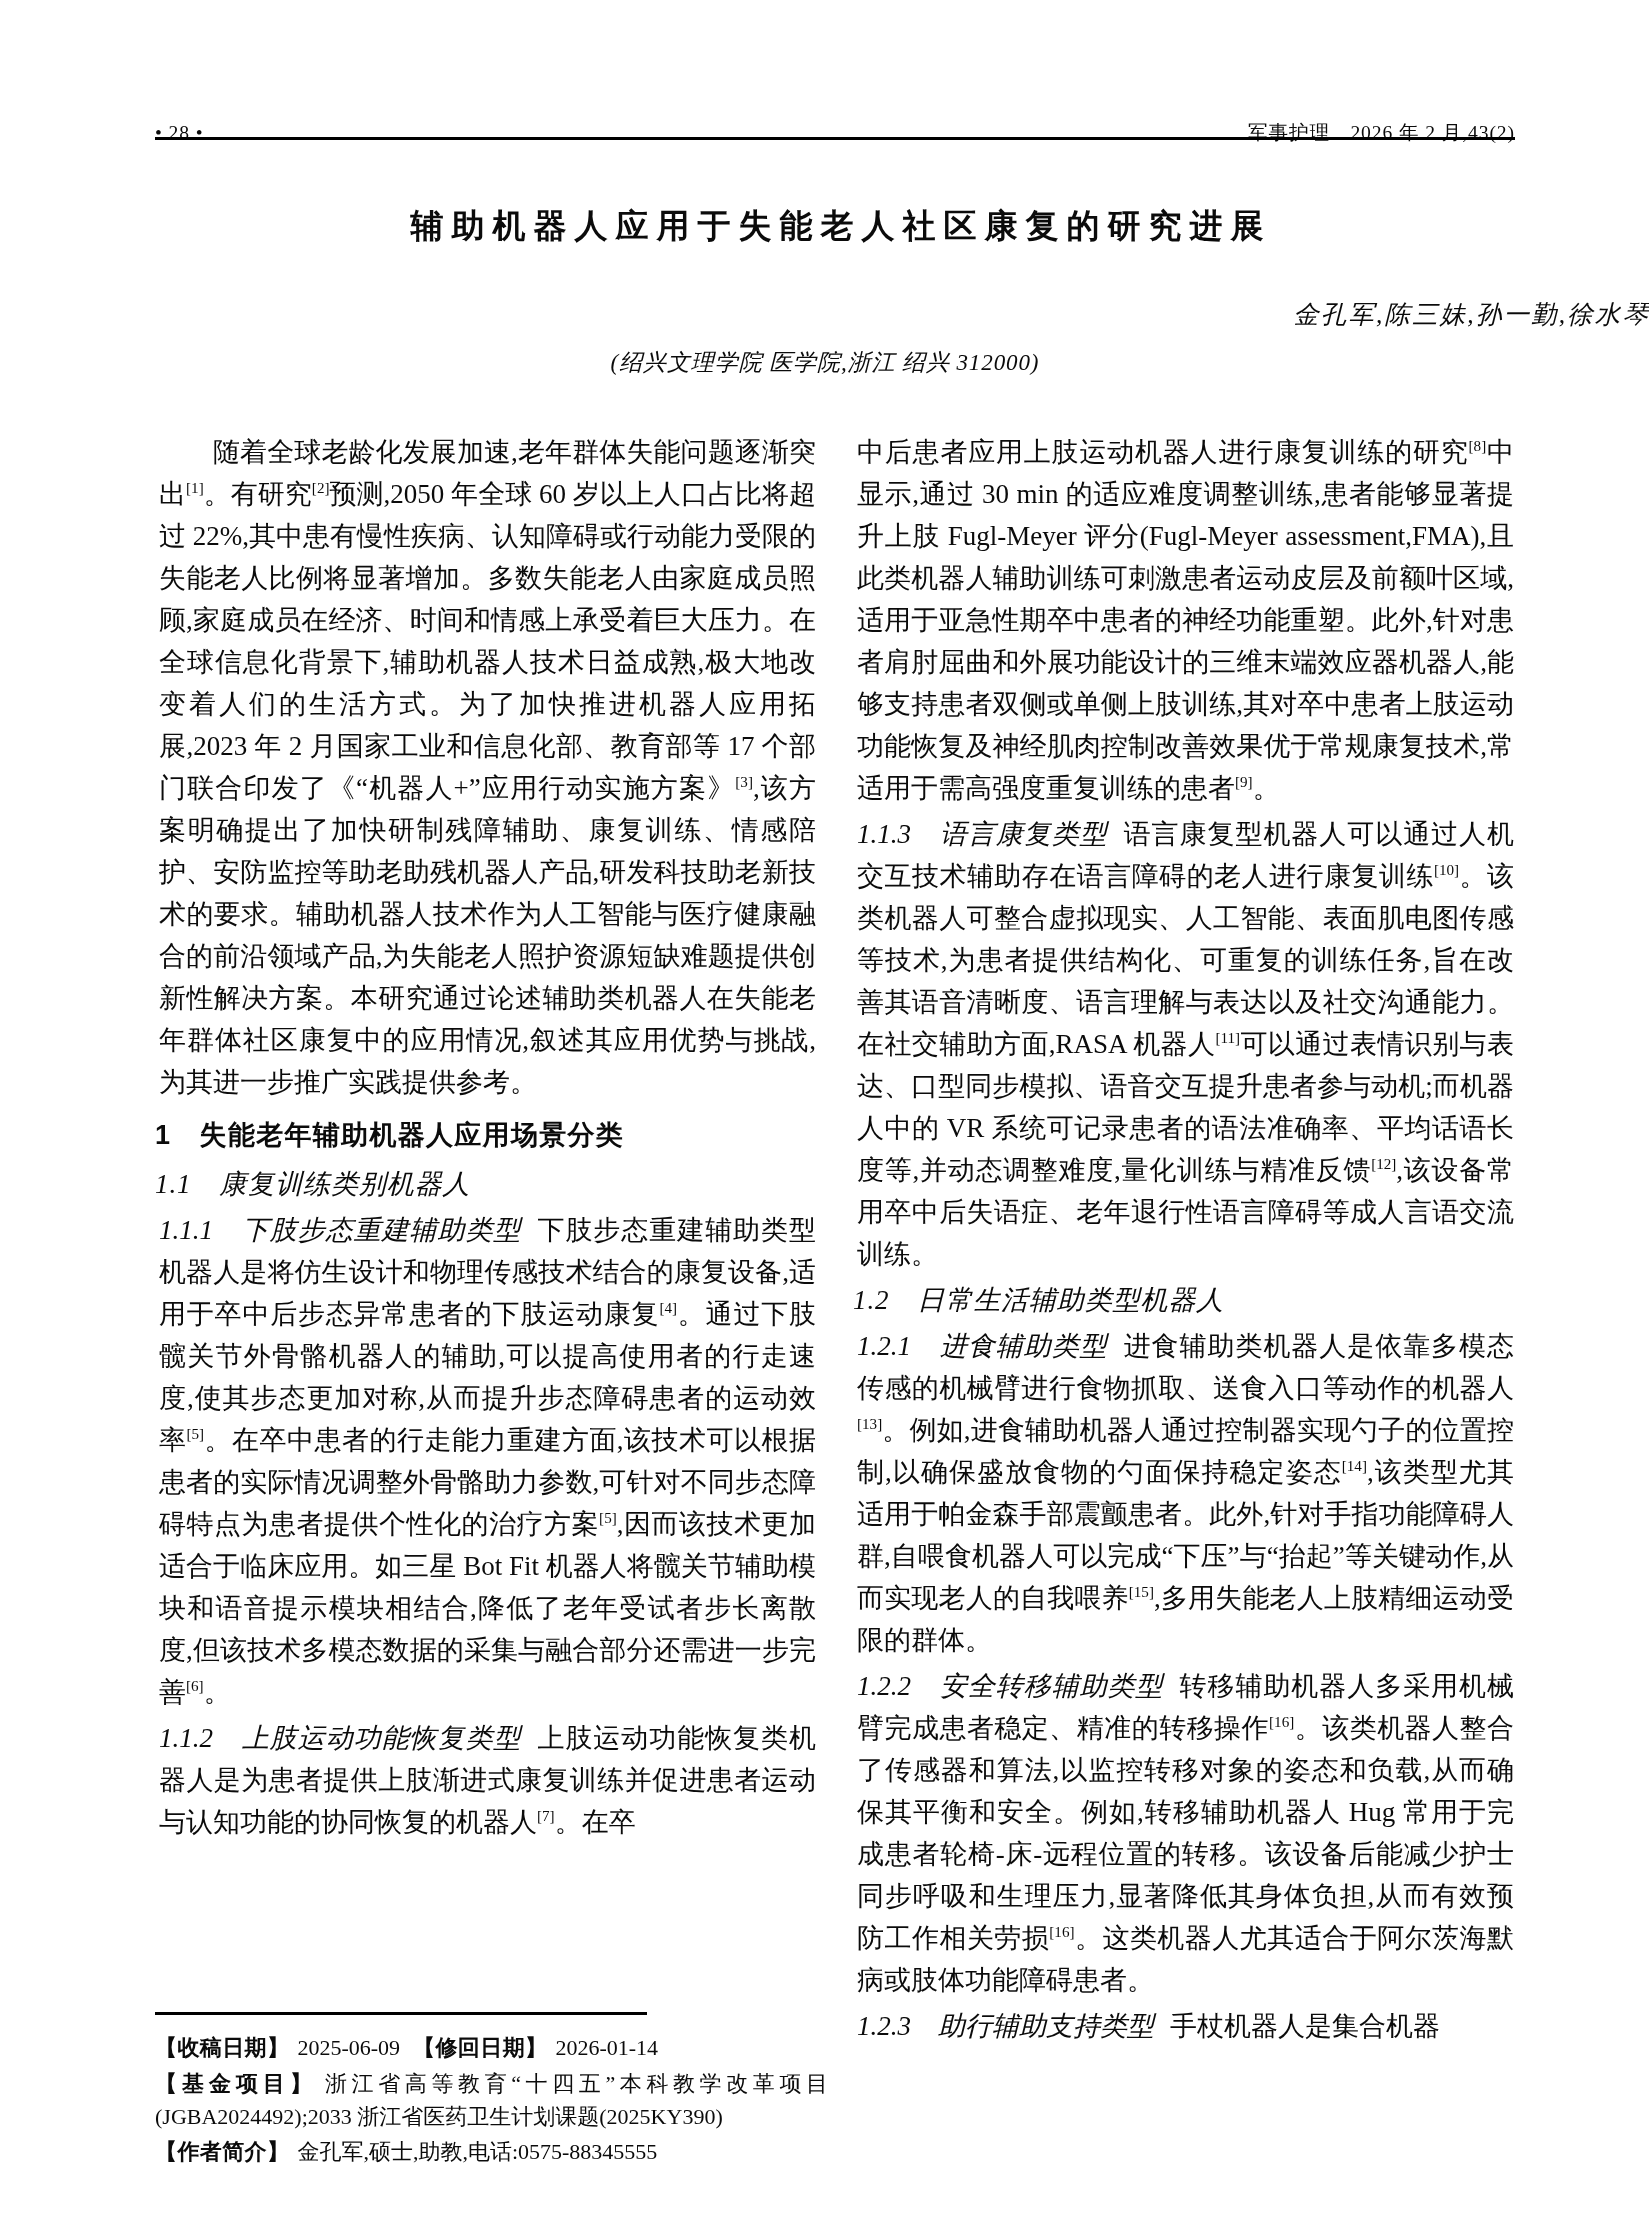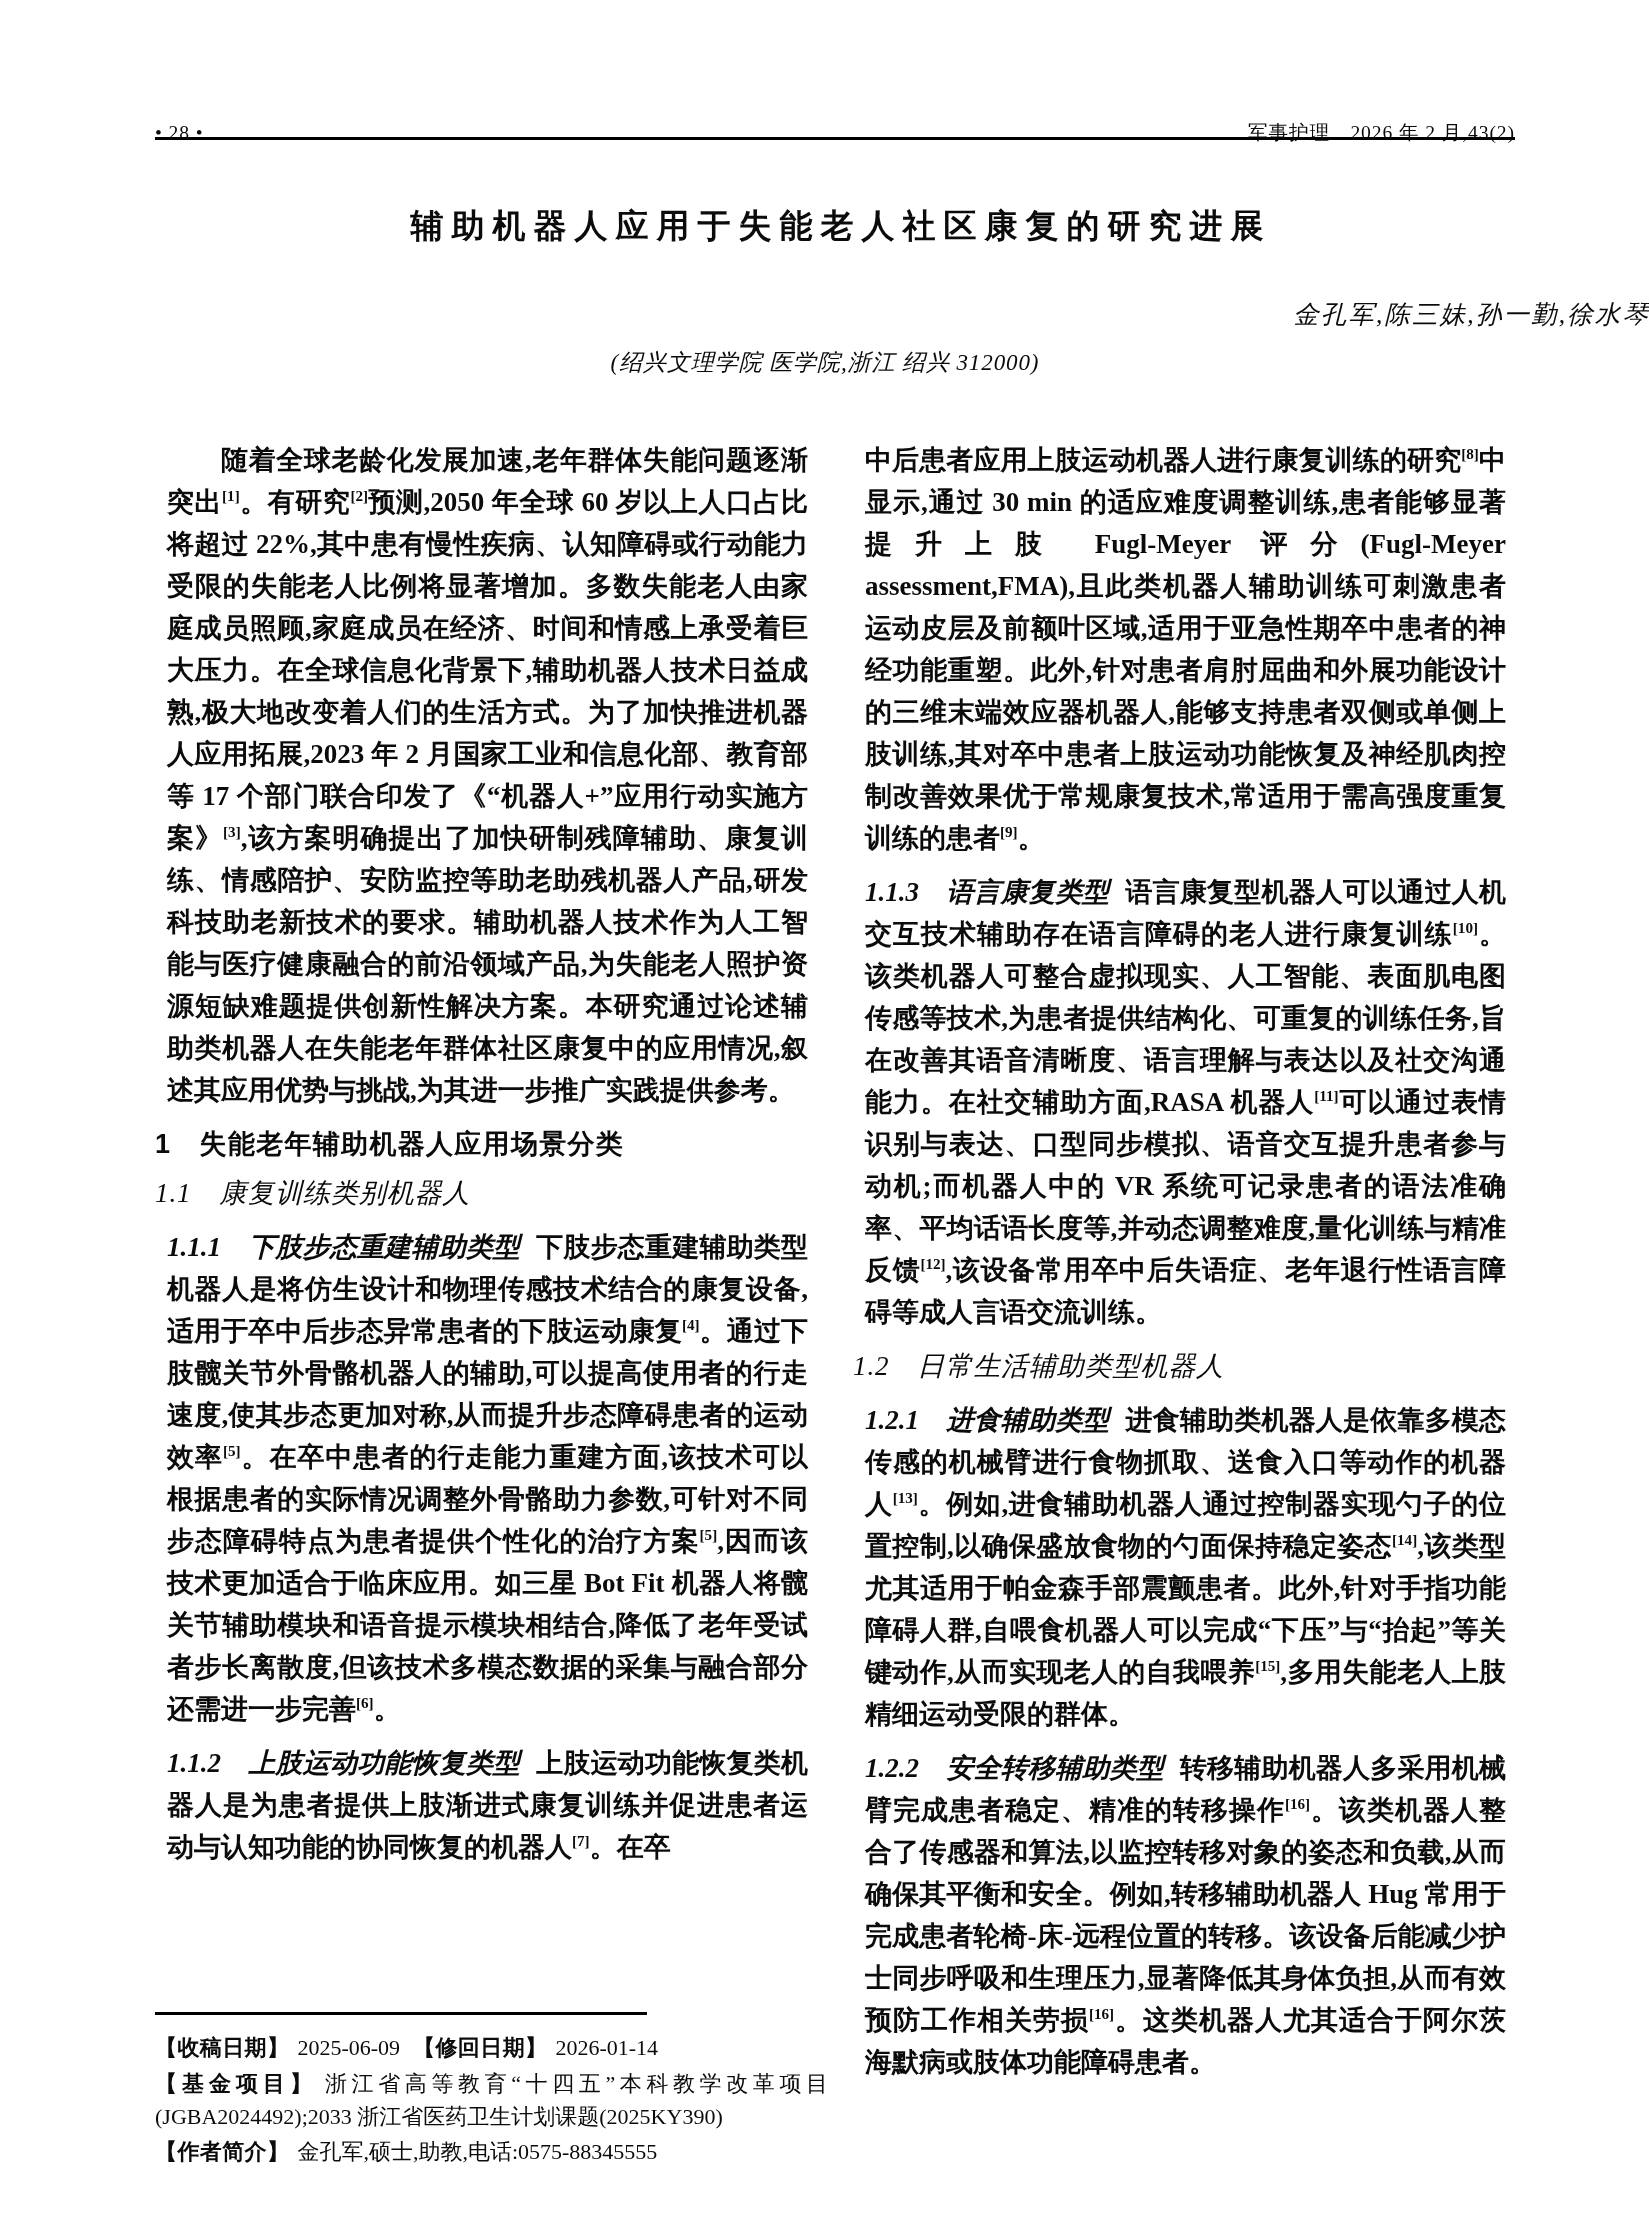--- a/index.html
+++ b/index.html
@@ -39,21 +39,21 @@
     font-size:23px;letter-spacing:0.9px;
   }
   
   .col{
     position:absolute;top:427px;width:665px;
     font-size:27px;line-height:42px;
     text-align:justify;text-justify:inter-ideograph;
   }
   .col-left{left:155px;}
   .col-right{left:853px;}
-  .para{margin:12px;font-weight:bold;}
+  .para{margin:4px;}
   .indent{text-indent:2em;}
   sup{font-size:0.56em;line-height:0;vertical-align:super;letter-spacing:0;}
   .h-sec{
     margin:10.7px 0 7.1px 0;
     font-family:"Liberation Sans","DejaVu Sans",sans-serif;
     font-weight:bold;font-size:27px;letter-spacing:1.3px;line-height:42px;
   }
   .h-sub{
     margin:3.6px 0 2.7px 0;
     font-weight:normal;font-style:italic;
@@ -100,20 +100,21 @@
     <p class="para"><span class="runin">1.1.1　下肢步态重建辅助类型</span><span>下肢步态重建辅助类型机器人是将仿生设计和物理传感技术结合的康复设备,适用于卒中后步态异常患者的下肢运动康复<sup>[4]</sup>。通过下肢髋关节外骨骼机器人的辅助,可以提高使用者的行走速度,使其步态更加对称,从而提升步态障碍患者的运动效率<sup>[5]</sup>。在卒中患者的行走能力重建方面,该技术可以根据患者的实际情况调整外骨骼助力参数,可针对不同步态障碍特点为患者提供个性化的治疗方案<sup>[5]</sup>,因而该技术更加适合于临床应用。如三星 Bot Fit 机器人将髋关节辅助模块和语音提示模块相结合,降低了老年受试者步长离散度,但该技术多模态数据的采集与融合部分还需进一步完善<sup>[6]</sup>。</span></p>
     <p class="para"><span class="runin">1.1.2　上肢运动功能恢复类型</span><span>上肢运动功能恢复类机器人是为患者提供上肢渐进式康复训练并促进患者运动与认知功能的协同恢复的机器人<sup>[7]</sup>。在卒</span></p>
   </section>
 
   <section class="col col-right">
     <p class="para">中后患者应用上肢运动机器人进行康复训练的研究<sup>[8]</sup>中显示,通过 30 min 的适应难度调整训练,患者能够显著提升上肢 Fugl-Meyer 评分(Fugl-Meyer assessment,FMA),且此类机器人辅助训练可刺激患者运动皮层及前额叶区域,适用于亚急性期卒中患者的神经功能重塑。此外,针对患者肩肘屈曲和外展功能设计的三维末端效应器机器人,能够支持患者双侧或单侧上肢训练,其对卒中患者上肢运动功能恢复及神经肌肉控制改善效果优于常规康复技术,常适用于需高强度重复训练的患者<sup>[9]</sup>。</p>
     <p class="para"><span class="runin">1.1.3　语言康复类型</span><span>语言康复型机器人可以通过人机交互技术辅助存在语言障碍的老人进行康复训练<sup>[10]</sup>。该类机器人可整合虚拟现实、人工智能、表面肌电图传感等技术,为患者提供结构化、可重复的训练任务,旨在改善其语音清晰度、语言理解与表达以及社交沟通能力。在社交辅助方面,RASA 机器人<sup>[11]</sup>可以通过表情识别与表达、口型同步模拟、语音交互提升患者参与动机;而机器人中的 VR 系统可记录患者的语法准确率、平均话语长度等,并动态调整难度,量化训练与精准反馈<sup>[12]</sup>,该设备常用卒中后失语症、老年退行性语言障碍等成人言语交流训练。</span></p>
     <h3 class="h-sub">1.2　日常生活辅助类型机器人</h3>
     <p class="para"><span class="runin">1.2.1　进食辅助类型</span><span>进食辅助类机器人是依靠多模态传感的机械臂进行食物抓取、送食入口等动作的机器人<sup>[13]</sup>。例如,进食辅助机器人通过控制器实现勺子的位置控制,以确保盛放食物的勺面保持稳定姿态<sup>[14]</sup>,该类型尤其适用于帕金森手部震颤患者。此外,针对手指功能障碍人群,自喂食机器人可以完成“下压”与“抬起”等关键动作,从而实现老人的自我喂养<sup>[15]</sup>,多用失能老人上肢精细运动受限的群体。</span></p>
     <p class="para"><span class="runin">1.2.2　安全转移辅助类型</span><span>转移辅助机器人多采用机械臂完成患者稳定、精准的转移操作<sup>[16]</sup>。该类机器人整合了传感器和算法,以监控转移对象的姿态和负载,从而确保其平衡和安全。例如,转移辅助机器人 Hug 常用于完成患者轮椅-床-远程位置的转移。该设备后能减少护士同步呼吸和生理压力,显著降低其身体负担,从而有效预防工作相关劳损<sup>[16]</sup>。这类机器人尤其适合于阿尔茨海默病或肢体功能障碍患者。</span></p>
+    <p class="para"><span class="runin">1.2.3　助行辅助支持类型</span><span>手杖机器人是集合机器</span></p>
   </section>
 
   <div class="foot-rule"></div>
   <footer class="footnotes">
     <p class="fn">
       <span class="fn-label">【收稿日期】</span><span class="fn-value">2025-06-09</span><span class="fn-label fn-gap">【修回日期】</span><span class="fn-value">2026-01-14</span>
     </p>
     <p class="fn">
       <span class="fn-label">【基金项目】</span><span class="fn-value">浙江省高等教育“十四五”本科教学改革项目(JGBA2024492);2033 浙江省医药卫生计划课题(2025KY390)</span>
     </p>

